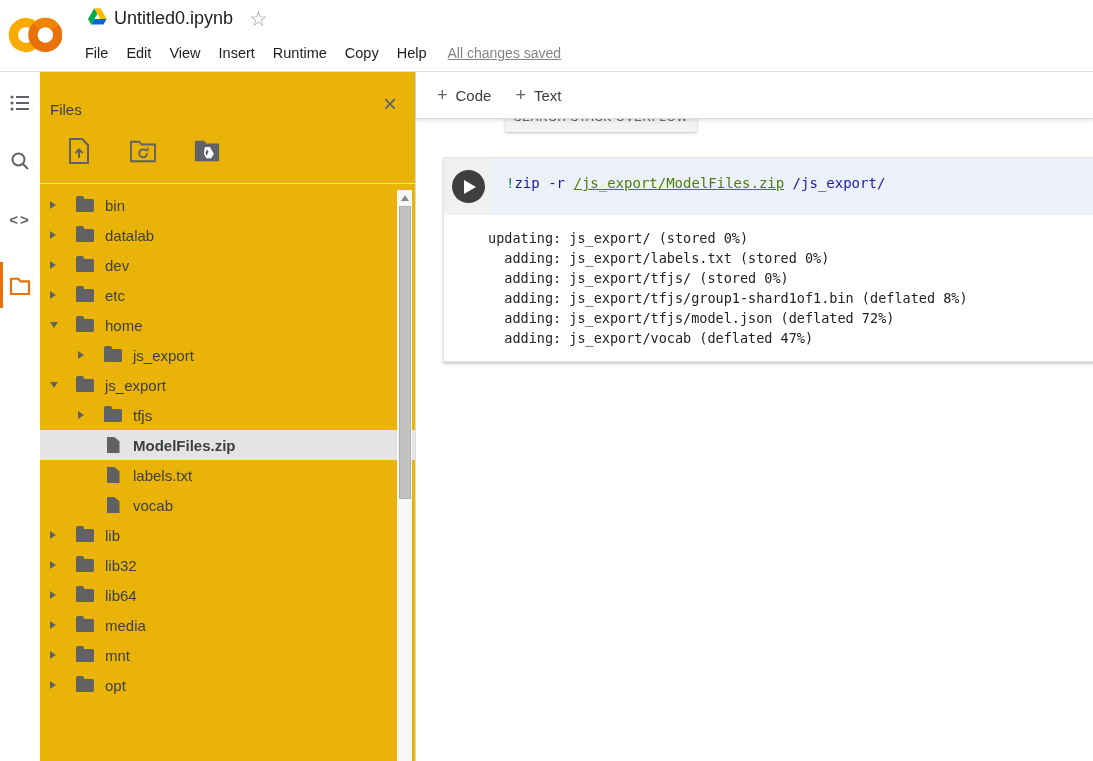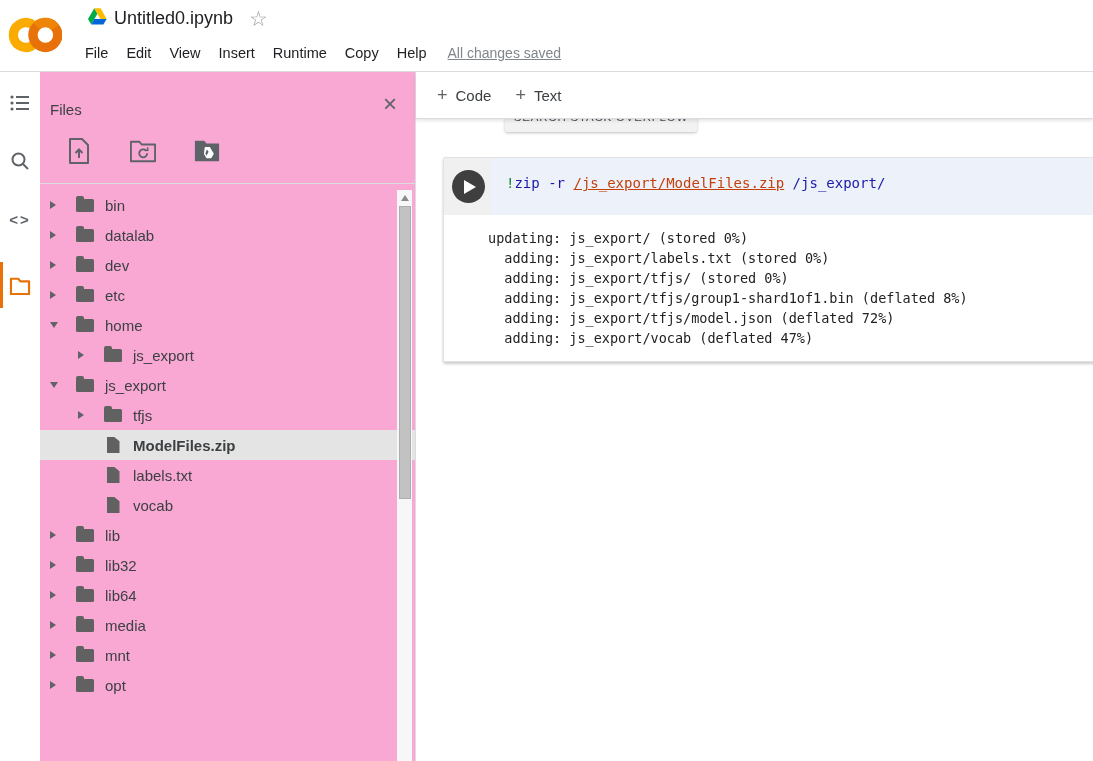--- a/index.html
+++ b/index.html
@@ -17,21 +17,21 @@
   .menu-item { padding:4px 9px; font-size:14.5px; color:#202124; cursor:pointer; }
   .save-status { margin-left:12px; font-size:14px; color:#80868b; text-decoration:underline; }
 
   
   .abar { position:absolute; left:0; top:72px; width:40px; bottom:0; background:#fff; z-index:4; }
   .abtn { position:absolute; left:0; width:40px; height:46px; display:flex; align-items:center; justify-content:center; color:#5f6368; }
   .abtn.active::before { content:""; position:absolute; left:0; top:0; width:3px; height:46px; background:#e8710a; }
   .code-ic { font-size:15px; font-weight:bold; letter-spacing:2px; color:#5f6368; }
 
   
-  .fpanel { position:absolute; left:40px; top:72px; width:375px; bottom:0; background:#f9a8d4; }
+  .fpanel { position:absolute; left:40px; top:72px; width:375px; bottom:0; background:#eab308; }
   .fp-title { position:absolute; left:10px; top:29px; font-size:15px; font-weight:500; color:#3c4043; }
   .fp-close { position:absolute; right:18px; top:20px; font-size:24px; color:#5f6368; line-height:1; cursor:pointer; }
   .fp-toolbar { position:absolute; left:26px; top:66px; display:flex; gap:38px; }
   .fp-toolbar .tbtn { width:26px; height:26px; display:flex; align-items:center; justify-content:center; }
   .fp-divider { position:absolute; left:0; right:0; top:111px; border-top:1px solid #dadce0; }
   .tree { position:absolute; left:0; right:0; top:118px; bottom:0; }
   .trow { display:flex; align-items:center; height:30px; padding-left:10px; cursor:pointer; }
   .trow.lvl1 { padding-left:38px; }
   .trow.selected { background:#e4e4e4;font-weight:bold; }
   .ar { width:26px; height:14px; display:flex; align-items:center; }
@@ -65,21 +65,21 @@
                  font-size:11.5px; letter-spacing:.8px; color:#454a4f; }
 
   .cell { position:absolute; left:27px; top:85px; width:660px; background:#fff; border:1px solid #e2e2e2; border-radius:2px; box-shadow:0 2px 3px rgba(0,0,0,.2); }
   .cell-code { display:flex; height:57px; }
   .gutter { width:47px; background:#f0f0f0; flex:0 0 auto; }
   .play { width:33px; height:33px; border-radius:50%; background:#3f3f3f; margin:12px 0 0 8px; display:flex; align-items:center; justify-content:center; cursor:pointer; }
   .play-tri { width:0; height:0; border-left:12px solid #fff; border-top:7px solid transparent; border-bottom:7px solid transparent; margin-left:3px; }
   .code-area { flex:1; background:#edf1fa; padding:17px 8px 0 15px; font-family:"DejaVu Sans Mono", monospace; font-size:14px; white-space:pre; }
   .tok-bang { color:#188038; }
   .tok-code { color:#1a1aa6; }
-  .tok-link { color:#c2410c; text-decoration:underline; cursor:pointer; }
+  .tok-link { color:#4d7c0f; text-decoration:underline; cursor:pointer; }
   .cell-output { background:#fff; padding:13px 0 13px 44px; }
   .out-line { font-family:"DejaVu Sans Mono", monospace; font-size:13.5px; line-height:20px; color:#222; white-space:pre; }
 
   
   .cmenu { position:absolute; left:382px; top:498px; width:256px; background:#fff; padding:7px 0;
            box-shadow:0 2px 6px 1px rgba(0,0,0,.25); z-index:50; }
   .cm-item { height:34px; line-height:34px; padding-left:24px; font-size:14px; color:#3c4043; cursor:pointer; }
   .cm-item.hl { height:36px; line-height:36px; background:#ececec; outline:1px dotted #a0a0a0; outline-offset:-1px; }
   .cm-div { border-top:1px solid #e4e4e4; margin:6px 0; }
 </style>

